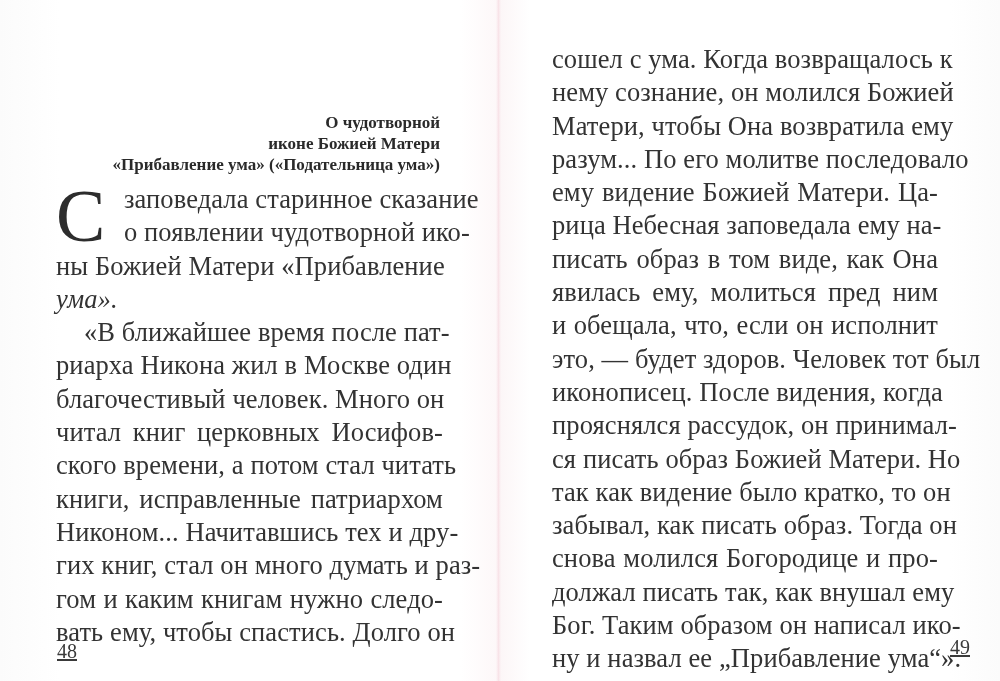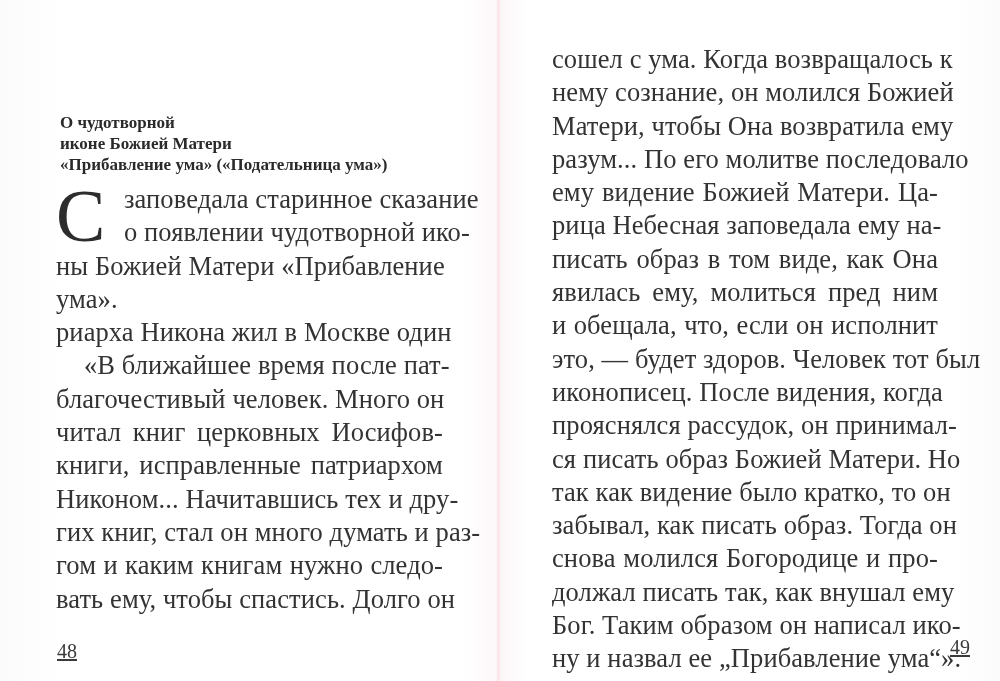--- a/index.html
+++ b/index.html
@@ -13,30 +13,30 @@
   .spread { position: absolute; inset: 0; display: flex; }
   .page { position: relative; width: 500px; height: 681px; background: #fefefe; }
   .page.left { background: linear-gradient(to right, #fbfbfb 0%, #ffffff 12%, #ffffff 92%, #fdf7f8 100%); }
   .page.right { background: linear-gradient(to right, #fcf6f7 0%, #ffffff 6%, #ffffff 90%, #fbfbfb 100%); }
   .gutter {
     position: absolute; left: 496px; top: 0; width: 5px; height: 681px;
     background: linear-gradient(to right, rgba(245,215,222,0) 0%, rgba(245,215,222,0.6) 50%, rgba(245,215,222,0) 100%);
   }
   .heading {
     position: absolute; left: 60px; width: 380px; top: 112px;
-    text-align: left; font-weight: bold; font-size: 17px; line-height: 21px;
+    text-align: right; font-weight: bold; font-size: 17px; line-height: 21px;
     color: #2a2a2a;
   }
   .heading div { white-space: nowrap; }
   .text {
     position: absolute; font-size: 26.5px; line-height: 33.3px;
     color: #333333; letter-spacing: 0.1px;
   }
   .text .line { white-space: nowrap; height: 33.3px; text-align: justify; text-align-last: justify; }
-  .text .line.last { text-align-last: left; }
+  .text .line.last { text-align-last: left; font-style: italic; }
   .text .line.indent { padding-left: 28px; }
   .left .text { left: 56px; width: 387px; top: 183px; }
   .right .text { left: 552px; width: 386px; top: 43px; }
   .dropcap-line { position: relative; padding-left: 68px; }
   .dropcap {
     position: absolute; left: 0; top: -2px;
     font-size: 74px; line-height: 70px; color: #2d2d2d;
   }
   .page-num { position: absolute; font-size: 20px; color: #3a3a3a; text-decoration: underline; }
   .page-num.left-num { left: 57px; top: 640px; }
@@ -53,24 +53,25 @@
       <div>«Прибавление ума» («Подательница ума»)</div>
     </div>
     <div class="text">
       <div class="line dropcap-line">
         <span class="dropcap">С</span>
         <span>заповедала старинное сказание</span>
       </div>
       <div class="line dropcap-line"><span>о появлении чудотворной ико-</span></div>
       <div class="line">ны Божией Матери «Прибавление</div>
       <div class="line last">ума».</div>
+      <div class="line indent">«В ближайшее время после пат-</div>
       <div class="line">риарха Никона жил в Москве один</div>
-      <div class="line indent">«В ближайшее время после пат-</div>
       <div class="line">благочестивый человек. Много он</div>
       <div class="line">читал книг церковных Иосифов-</div>
+      <div class="line">ского времени, а потом стал читать</div>
       <div class="line">книги, исправленные патриархом</div>
       <div class="line">Никоном... Начитавшись тех и дру-</div>
       <div class="line">гих книг, стал он много думать и раз-</div>
       <div class="line">гом и каким книгам нужно следо-</div>
       <div class="line">вать ему, чтобы спастись. Долго он</div>
 
     </div>
     <div class="page-num left-num">48</div>
   </div>
 

